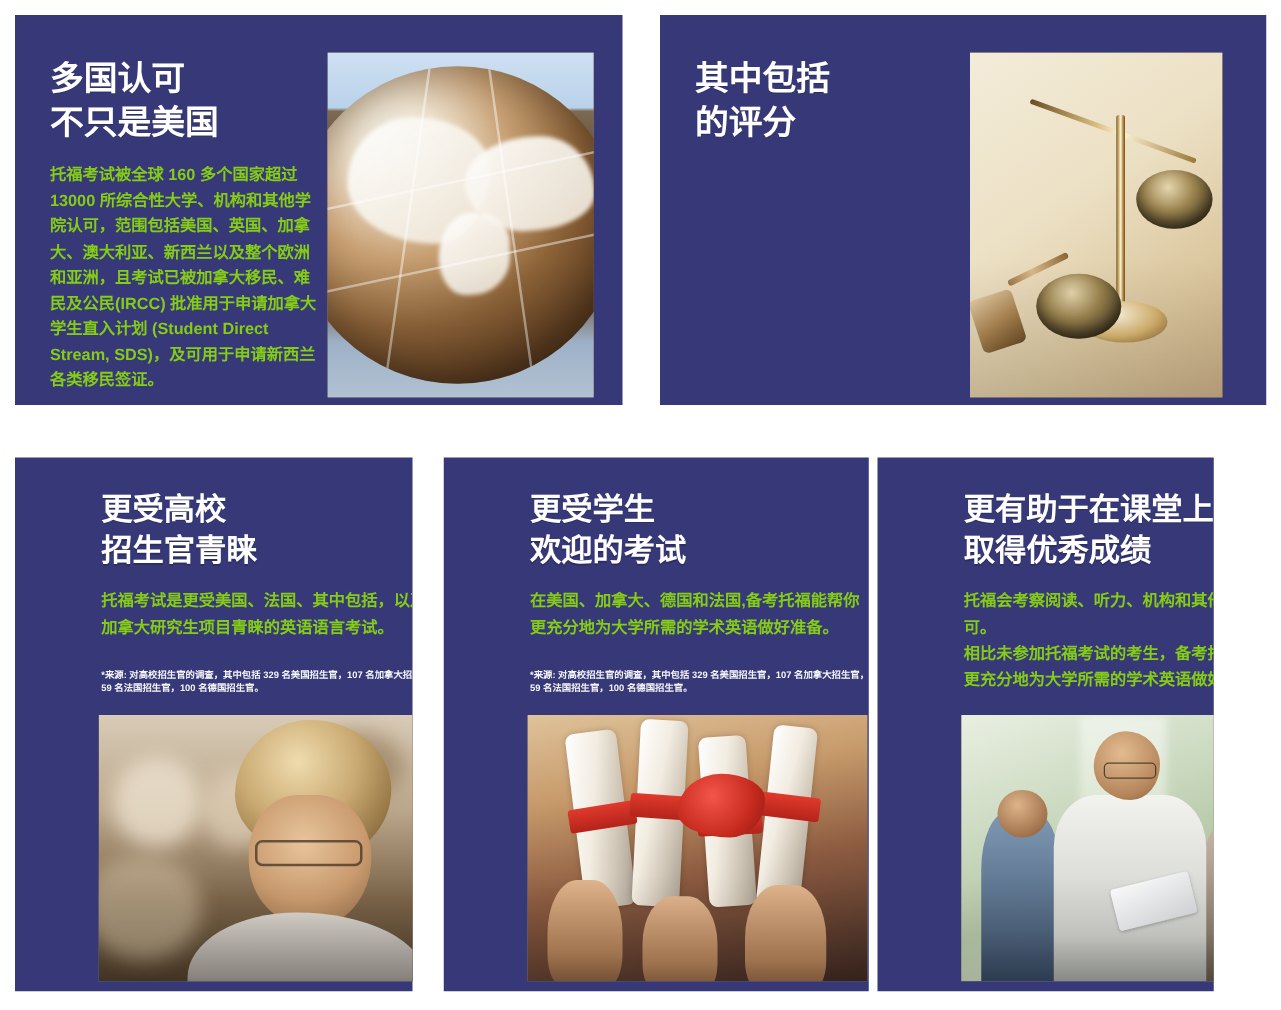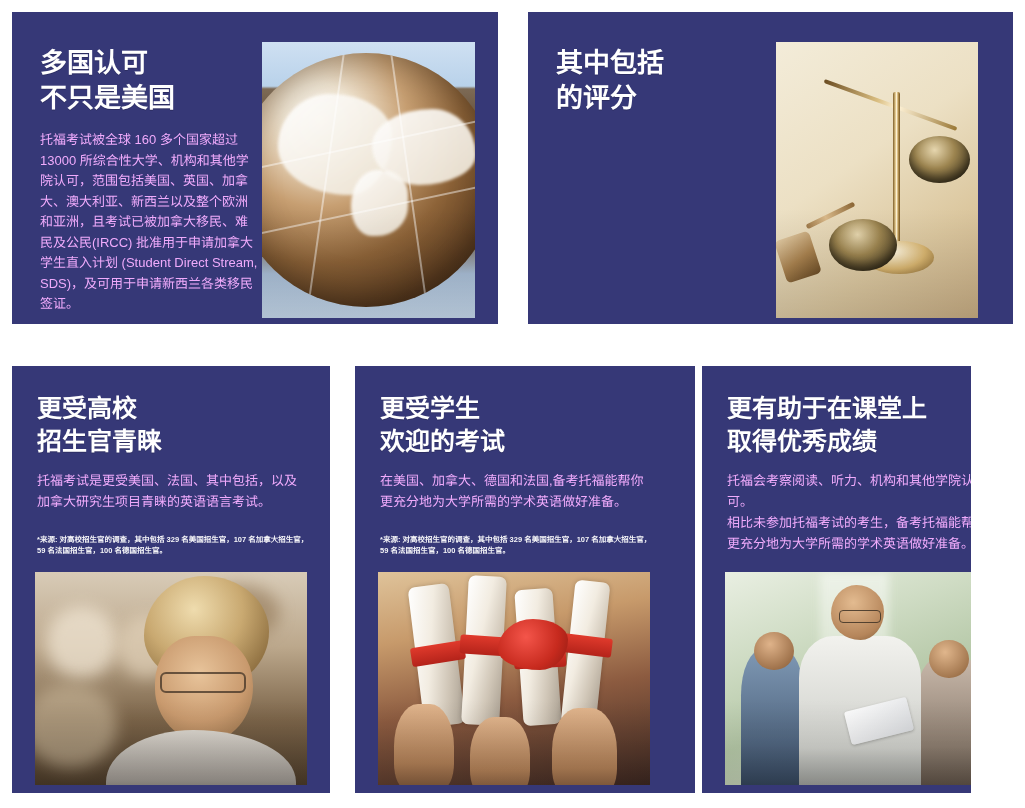--- a/index.html
+++ b/index.html
@@ -18,21 +18,21 @@
     box-sizing:border-box;
     overflow:hidden;
   }
 
   
   .card-top{top:12px;height:312px;}
   #card-multi-country{left:12px;width:486px;}
   #card-fair-scoring{left:528px;width:485px;}
 
   
-  .card-bottom{top:366px;height:427px;}
+  .card-bottom{top:366px;height:427px;padding-left:44px;}
   #card-admissions{left:12px;width:318px;}
   #card-students{left:355px;width:340px;}
   #card-classroom{left:702px;width:269px;}
 
   .card-inner{
     position:relative;
     width:100%;height:100%;
   }
 
   .text-col{
@@ -52,26 +52,26 @@
     line-height:35px;
     letter-spacing:0px;
     margin:0 0 14px 0;
     white-space:pre-line;
     text-shadow:0 1px 0 rgba(0,0,0,.18);
   }
   .card-bottom .heading{font-size:25px;line-height:33px;margin-bottom:12px;}
   #card-classroom .heading{font-size:25px;line-height:33px;}
 
   .body{
-    color:#f0abfc;
+    color:#84cc16;
     font-size:13px;
     line-height:20.5px;
     margin:0;
     white-space:pre-line;
-    font-weight:400;
+    font-weight:700;
   }
   .card-bottom .body{font-size:13px;line-height:21px;}
 
   .footnote{
     color:#ffffff;
     font-size:7.5px;
     line-height:11px;
     margin:22px 0 0 0;
     opacity:.95;
     font-weight:600;

